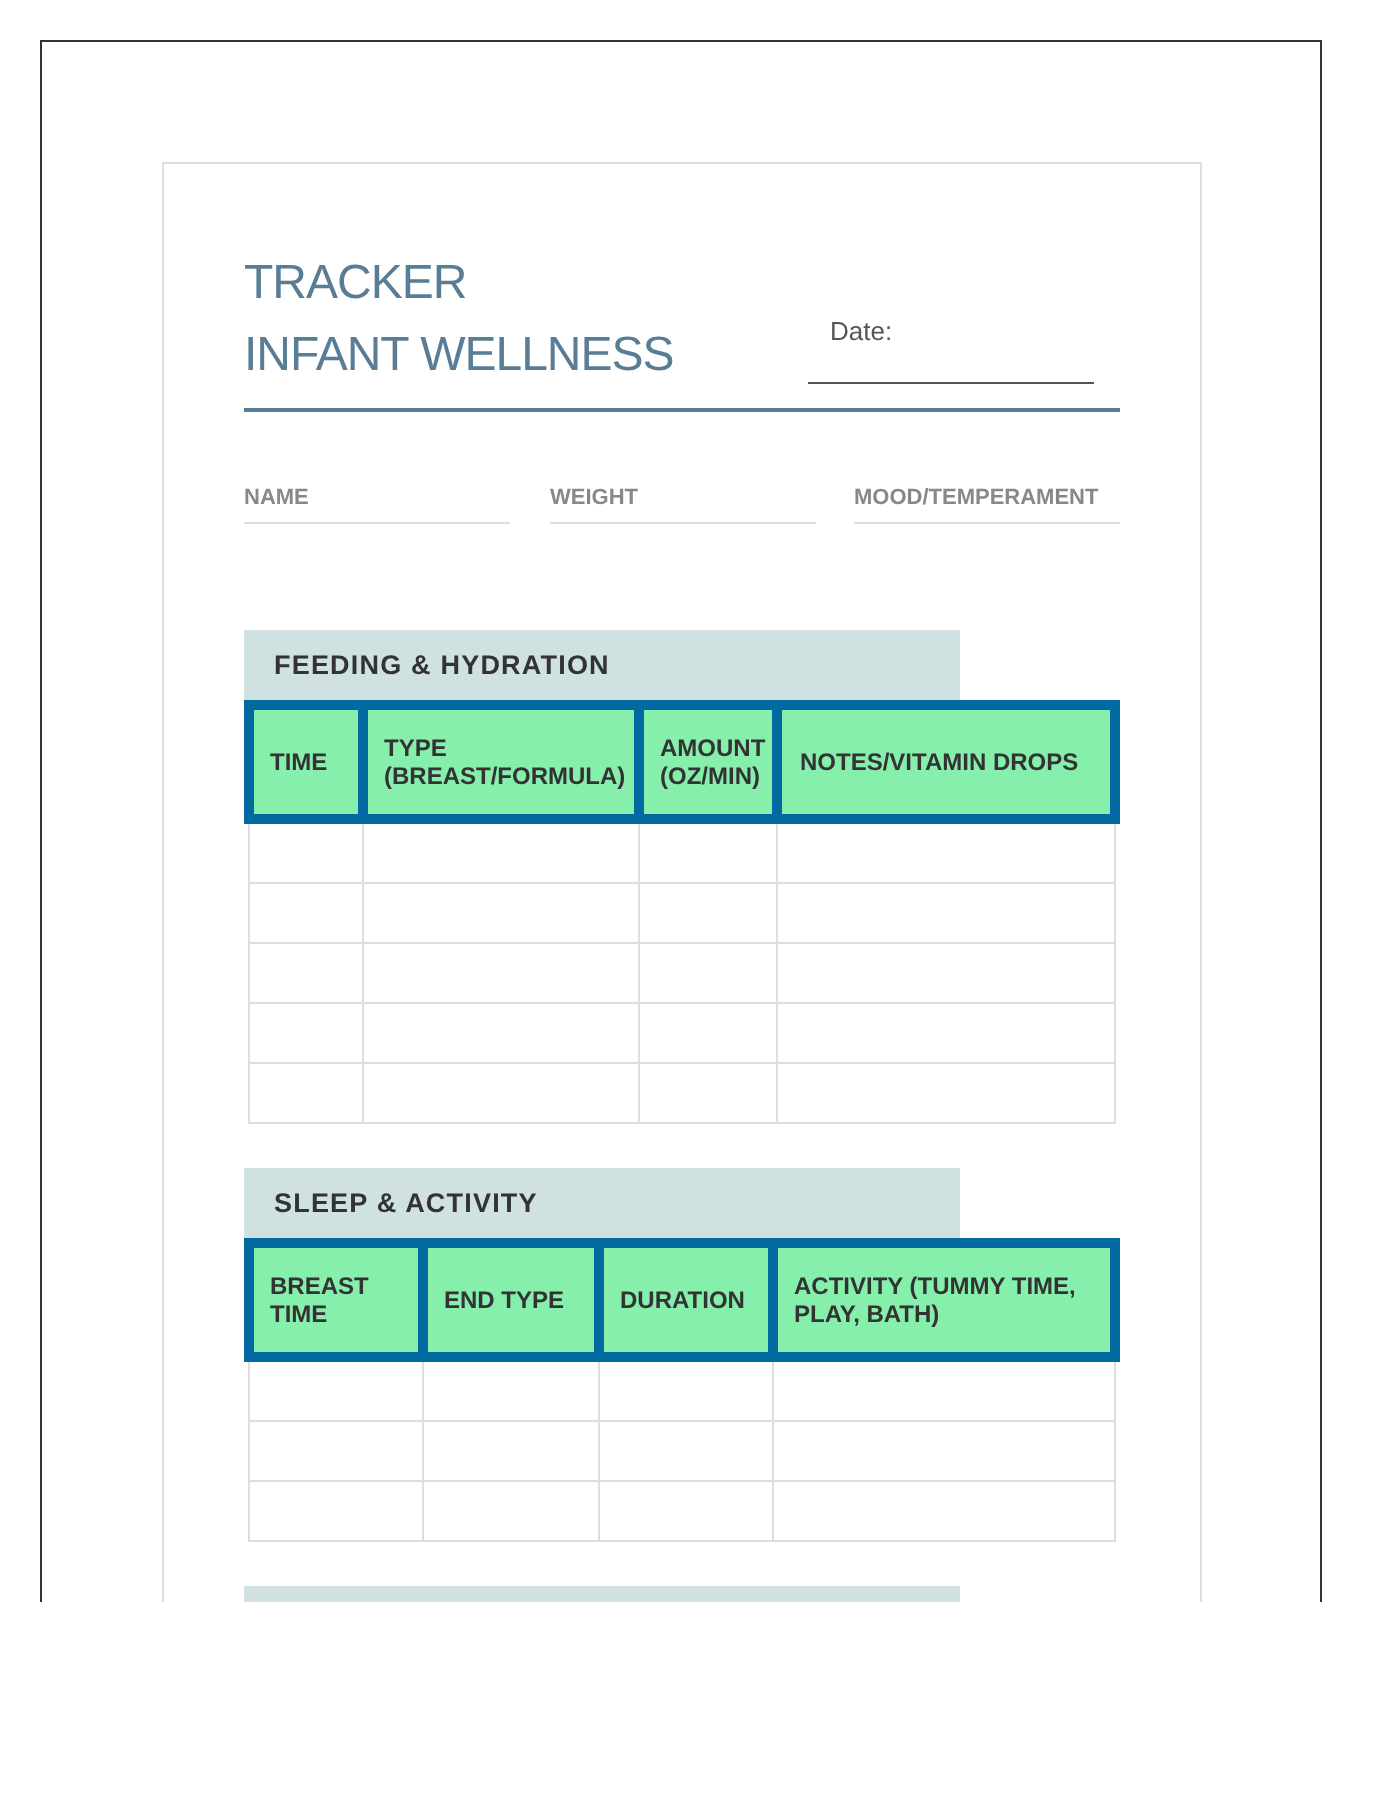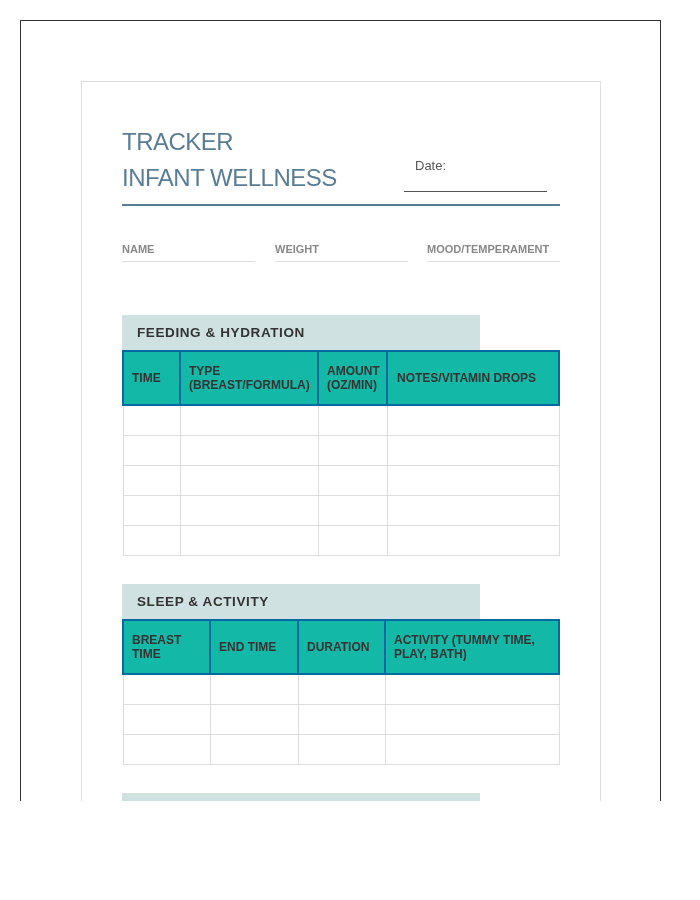--- a/index.html
+++ b/index.html
@@ -7,21 +7,21 @@
   .outer-frame { position:absolute; left:20px; top:20px; width:641px; height:781px; border:1px solid #333; border-bottom:none; box-sizing:border-box; overflow:hidden; background:#fff; }
   .page { position:absolute; left:60px; top:60px; width:520px; height:760px; border:1px solid #ddd; box-sizing:border-box; background:#fff; }
   .title { position:absolute; left:40px; top:42px; font-size:24px; line-height:36px; color:#5a7d96; letter-spacing:-0.5px; }
   .date-label { position:absolute; left:322px; top:76px; font-size:13px; color:#555;margin-left:11px; }
   .date-line { position:absolute; left:322px; top:109px; width:143px; border-bottom:1px solid #555; }
   .title-rule { position:absolute; left:40px; top:122px; width:438px; border-bottom:2px solid #5a7d96; }
   .field { position:absolute; top:161px; width:133px; font-size:11px; font-weight:bold; color:#888; padding-bottom:6px; border-bottom:1px solid #ddd; }
   .section { position:absolute; left:40px; width:358px; }
   .section-header { background:#cfe1e0; height:35px; line-height:35px; padding-left:15px; font-size:13.5px; font-weight:bold; color:#333; letter-spacing:0.6px; box-sizing:border-box; }
   table { border-collapse:collapse; width:438px; table-layout:fixed; }
-  th { background:#14b8a6; font-size:12px; font-weight:bold; color:#333; text-align:left; padding:6px 8px; height:40px; border:2px solid #0369a1; vertical-align:middle; line-height:14px; }
+  th { background:#86efac; font-size:12px; font-weight:bold; color:#333; text-align:left; padding:6px 8px; height:40px; border:5px solid #0369a1; vertical-align:middle; line-height:14px; }
   td { height:29px; border:1px solid #ddd; padding:0; }
 </style>
 </head>
 <body>
 
 <div class="outer-frame">
   <div class="page">
 
     <div class="title">
       <div>TRACKER</div>
@@ -94,21 +94,21 @@
       <table>
         <colgroup>
             <col style="width:87px">
             <col style="width:88px">
             <col style="width:87px">
             <col>
           </colgroup>
         <thead>
           <tr>
             <th>BREAST TIME</th>
-            <th>END TIME</th>
+            <th>END TYPE</th>
             <th>DURATION</th>
             <th>ACTIVITY (TUMMY TIME, PLAY, BATH)</th>
           </tr>
         </thead>
         <tbody>
           <tr>
               <td></td>
               <td></td>
               <td></td>
               <td></td>

